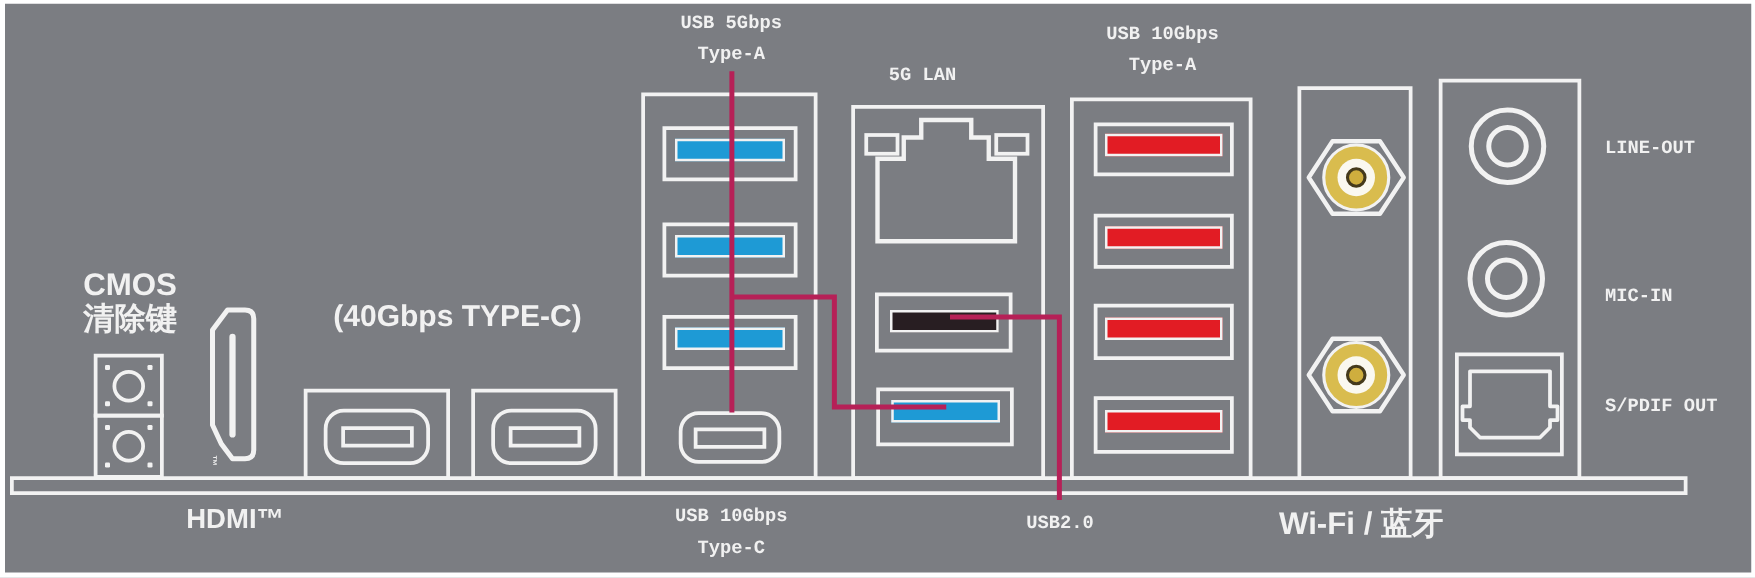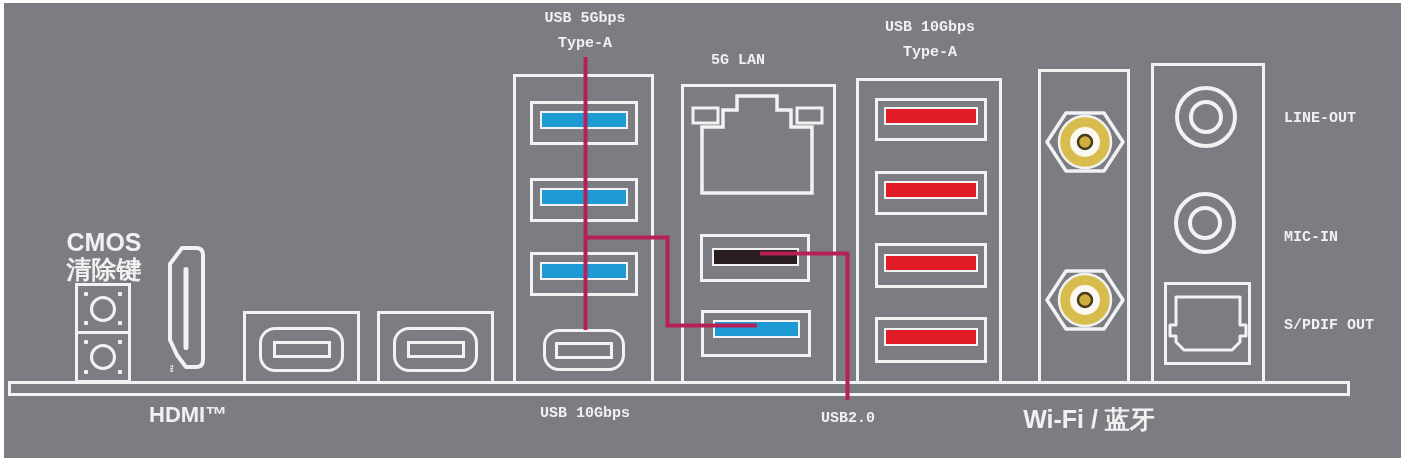--- a/index.html
+++ b/index.html
@@ -150,28 +150,30 @@
 
   <div class="lbl ctr t23" style="left:585px;top:6px">
     <div>USB 5Gbps</div>
     <div>Type-A</div>
   </div>
   <div class="lbl ctr t23" style="left:738px;top:48px">5G LAN</div>
   <div class="lbl ctr t23" style="left:930px;top:15px">
     <div>USB 10Gbps</div>
     <div>Type-A</div>
   </div>
-  <div class="lbl ctr t25" style="left:104px;top:229px">
+  <div class="lbl ctr t25" style="left:104px;top:215px">
     <div>CMOS</div>
     <div>清除键</div>
   </div>
   <div class="lbl ctr" style="left:366px;top:240px">
+    <div style="font-size:24px;line-height:27px">(40Gbps TYPE-C)</div>
   </div>
   <div class="lbl t23" style="left:1284px;top:106px">LINE-OUT</div>
   <div class="lbl t23" style="left:1284px;top:225px">MIC-IN</div>
   <div class="lbl t23" style="left:1284px;top:313px">S/PDIF OUT</div>
   <div class="lbl t22" style="left:149px;top:403px">HDMI™</div>
   <div class="lbl ctr t23" style="left:585px;top:401px">
     <div>USB 10Gbps</div>
+    <div>Type-C</div>
   </div>
   <div class="lbl ctr t23" style="left:848px;top:406px">USB2.0</div>
   <div class="lbl ctr t25" style="left:1089px;top:406px">Wi-Fi / 蓝牙</div>
 </div>
 
 </body></html>

